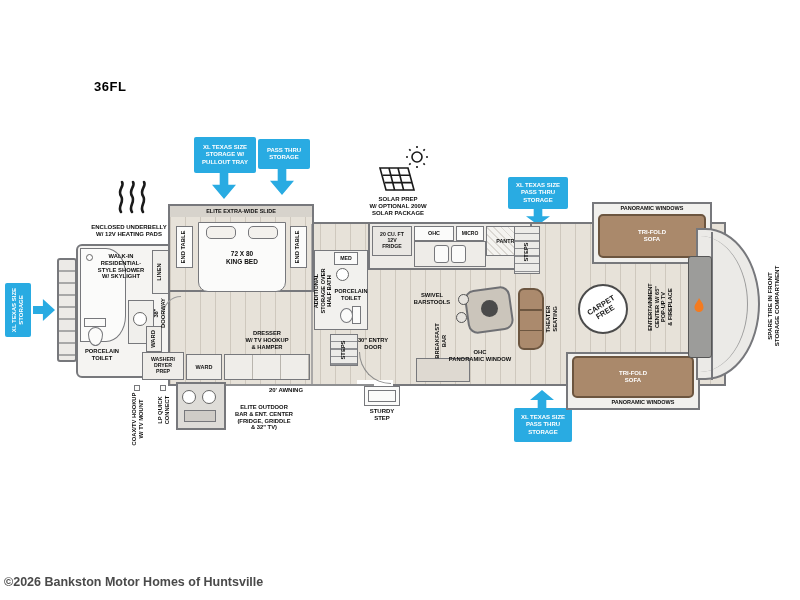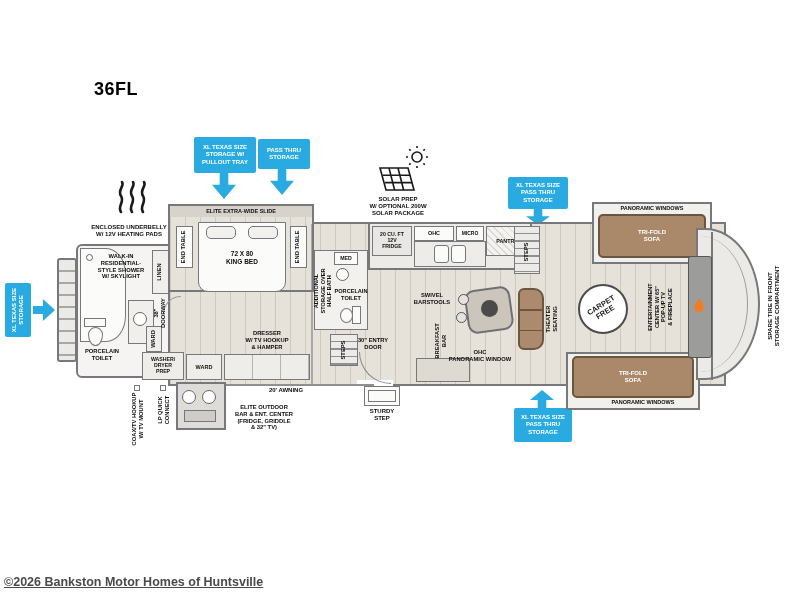--- a/index.html
+++ b/index.html
@@ -25,22 +25,22 @@
         line-height:1.15;text-align:center;white-space:pre-line;color:#111;}
   .steps{position:absolute;border:1.2px solid #77787c;
         background:repeating-linear-gradient(180deg,#ecebe8 0 6px,#8f9093 6px 7.5px);}
   .sofa{position:absolute;background:#aa896b;border:2px solid #6c553f;border-radius:5px;color:#fff;
         font-weight:bold;font-size:6px;line-height:1.25;text-align:center;white-space:pre-line;
         display:flex;align-items:center;justify-content:center;}
   .badge{position:absolute;border:2.5px solid #4b4b4b;border-radius:50%;background:#fff;
         display:flex;align-items:center;justify-content:center;}
   .badge .inner{transform:rotate(-32deg);text-align:center;font-weight:bold;font-size:7.5px;
         line-height:1.1;color:#222;}
-  .model{position:absolute;font-size:18px;font-weight:600;color:#000;letter-spacing:.5px;}
-  .copyright{position:absolute;font-size:12.5px;font-weight:bold;color:#4a4a4a;text-decoration:underline;}
+  .model{position:absolute;font-size:13px;font-weight:600;color:#000;letter-spacing:.5px;}
+  .copyright{position:absolute;font-size:12.5px;font-weight:bold;color:#4a4a4a;}
   .circle{position:absolute;border:1.2px solid #666;border-radius:50%;background:#fff;}
 </style>
 </head>
 <body>
 
 <div class="page">
 
   <div class="model" style="left:94px;top:79px;">36FL</div>
   <div class="copyright" style="left:4px;top:575px;">©2026 Bankston Motor Homes of Huntsville</div>
 

